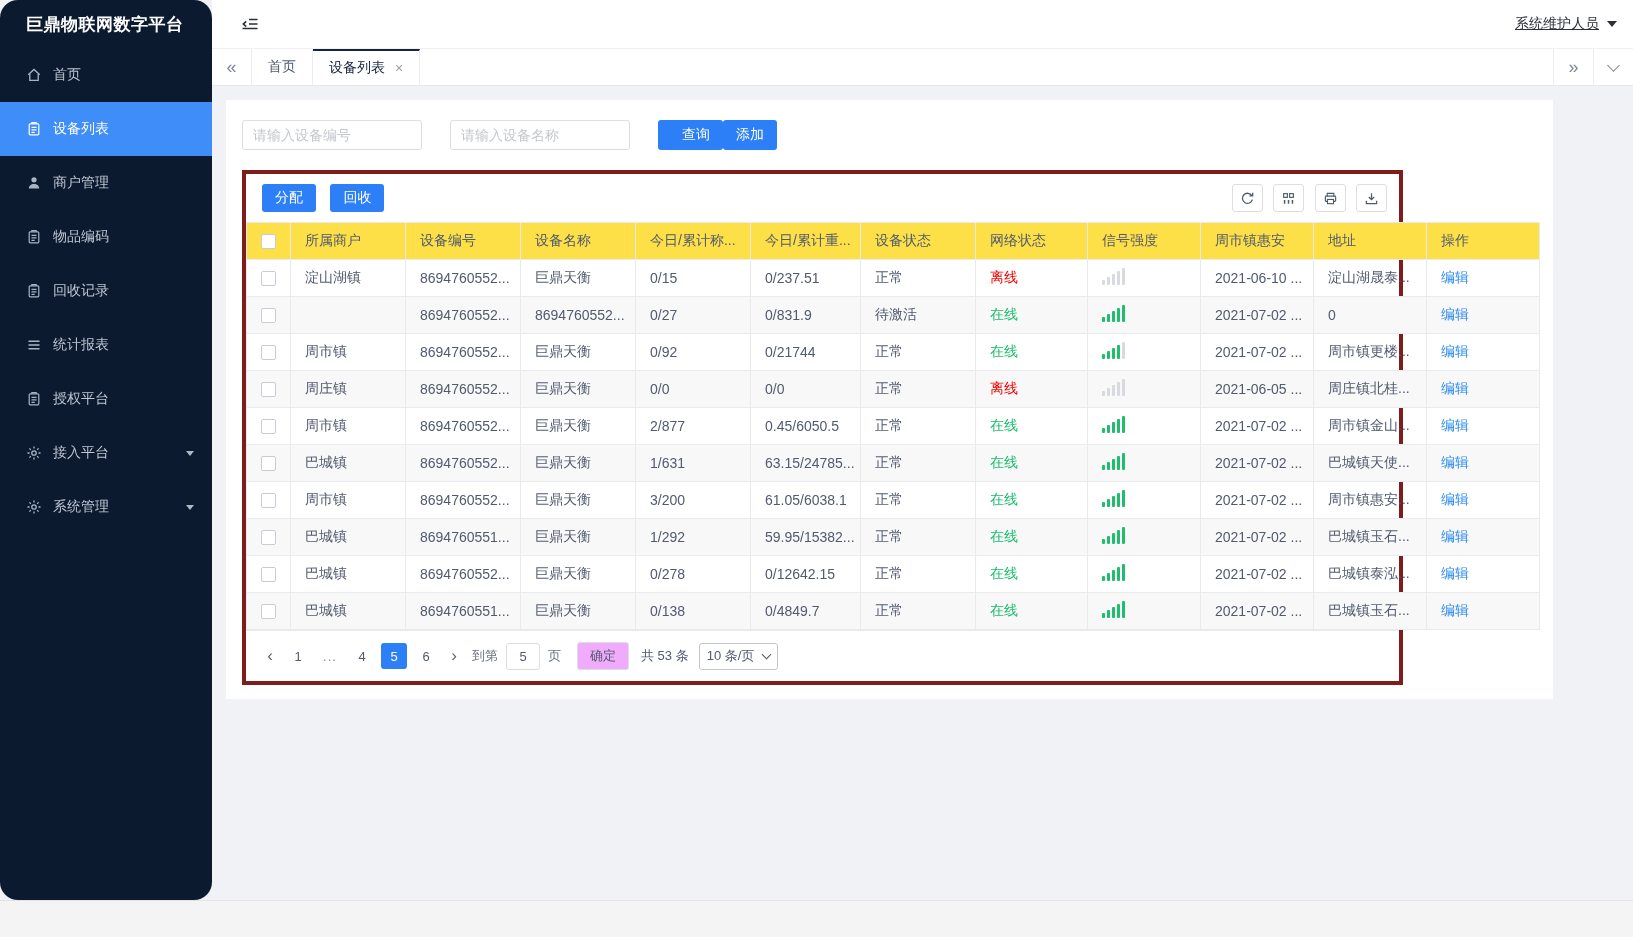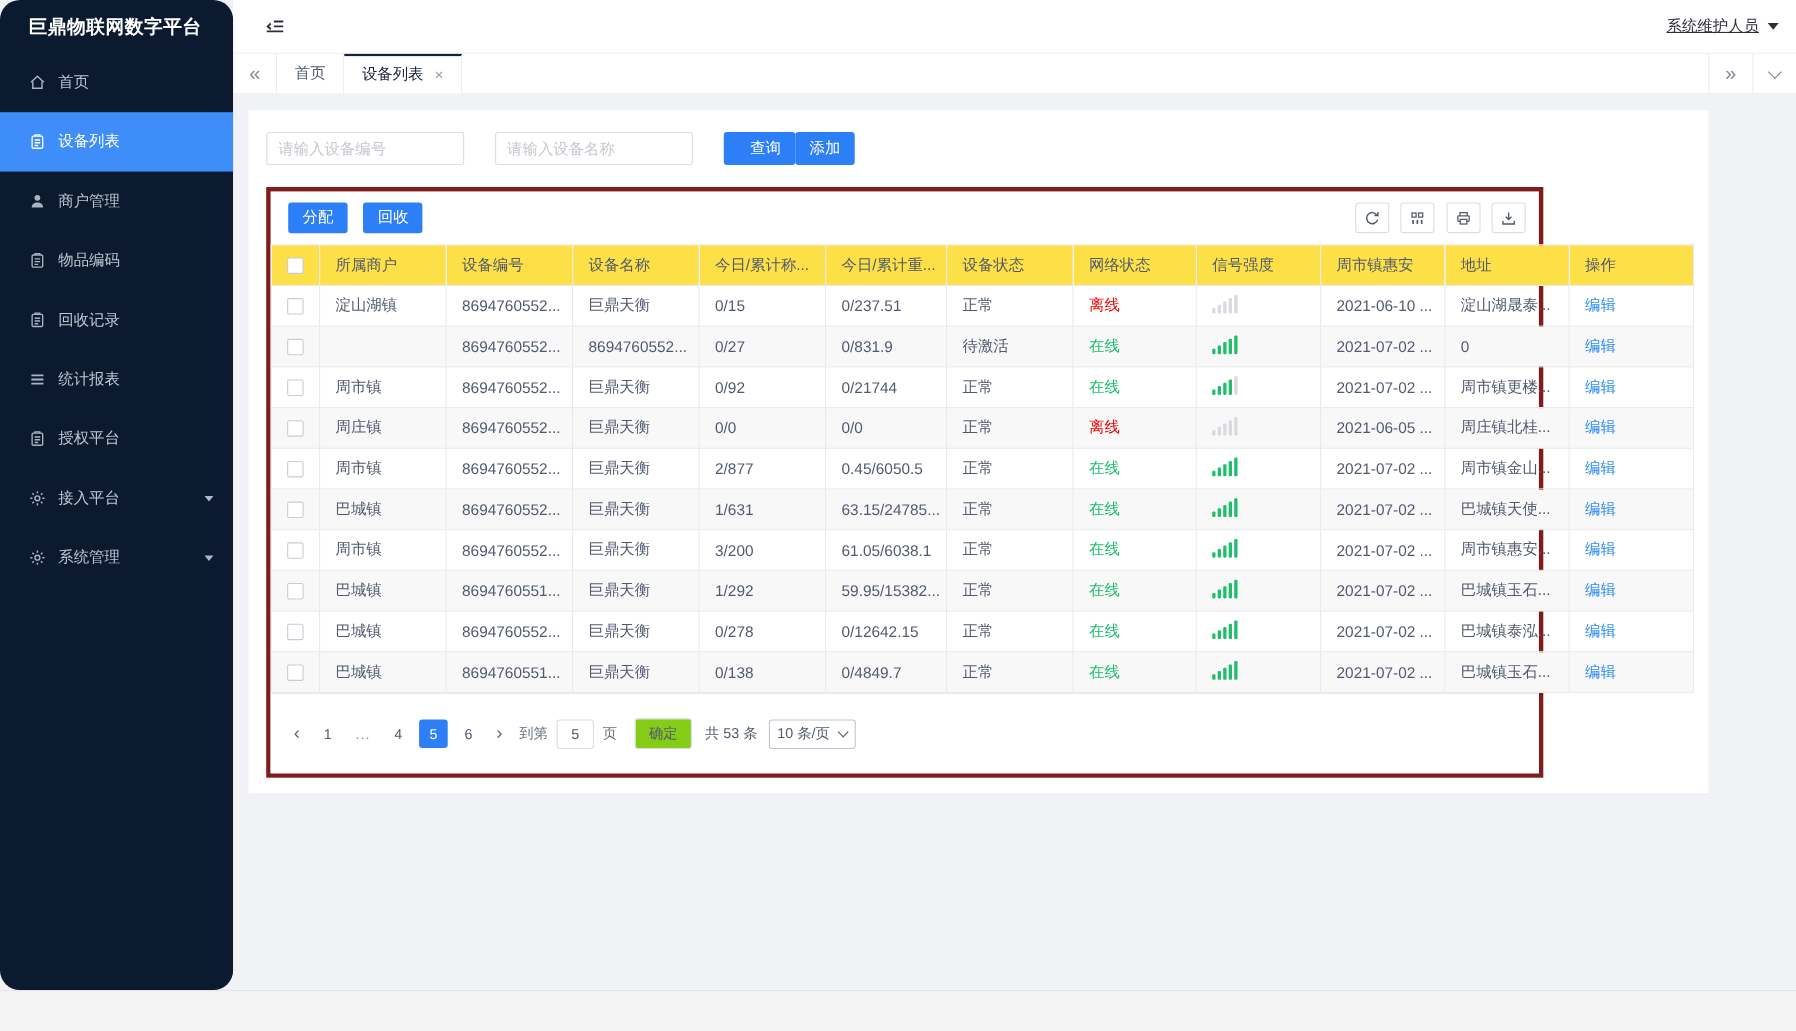--- a/index.html
+++ b/index.html
@@ -104,22 +104,22 @@
   .i-next::before { content:"›"; }
   .pages { display:flex; align-items:center; }
   .page-btn { min-width:26px; height:26px; display:flex; align-items:center; justify-content:center;
               margin:0 3px; border-radius:3px; cursor:pointer; padding:0 4px; }
   .page-btn.active { background:#2d7ff7; color:#fff; }
   .page-btn.dots { cursor:default; color:#8a8f99; letter-spacing:1px; }
   .pg-label { margin:0 6px; color:#6a7380; }
   .goto-input { width:34px; height:27px; border:1px solid #dcdee2; border-radius:3px;
                 text-align:center; font-size:13px; color:#515a6e; margin:0 2px; outline:none;
                 font-family:inherit; }
-  .confirm-btn { height:28px; padding:0 12px; margin:14px 10px; border:1px solid #dcdee2;
-                 border-radius:3px; background:#84cc16; font-size:13px; color:#515a6e;
+  .confirm-btn { height:28px; padding:0 12px; margin:3px 10px; border:1px solid #dcdee2;
+                 border-radius:3px; background:#f0abfc; font-size:13px; color:#515a6e;
                  cursor:pointer; font-family:inherit; }
   .total { margin:0 10px 0 2px; color:#515a6e; }
   .page-size { height:27px; border:1px solid #c2c6cc; border-radius:3px; display:inline-flex;
                align-items:center; padding:0 7px; gap:9px; cursor:pointer; background:#fff; }
   .select-caret { width:7px; height:7px; border-right:1.5px solid #555;
                   border-bottom:1.5px solid #555; transform:rotate(45deg); margin-top:-3px; }
 </style>
 </head>
 <body>
 

